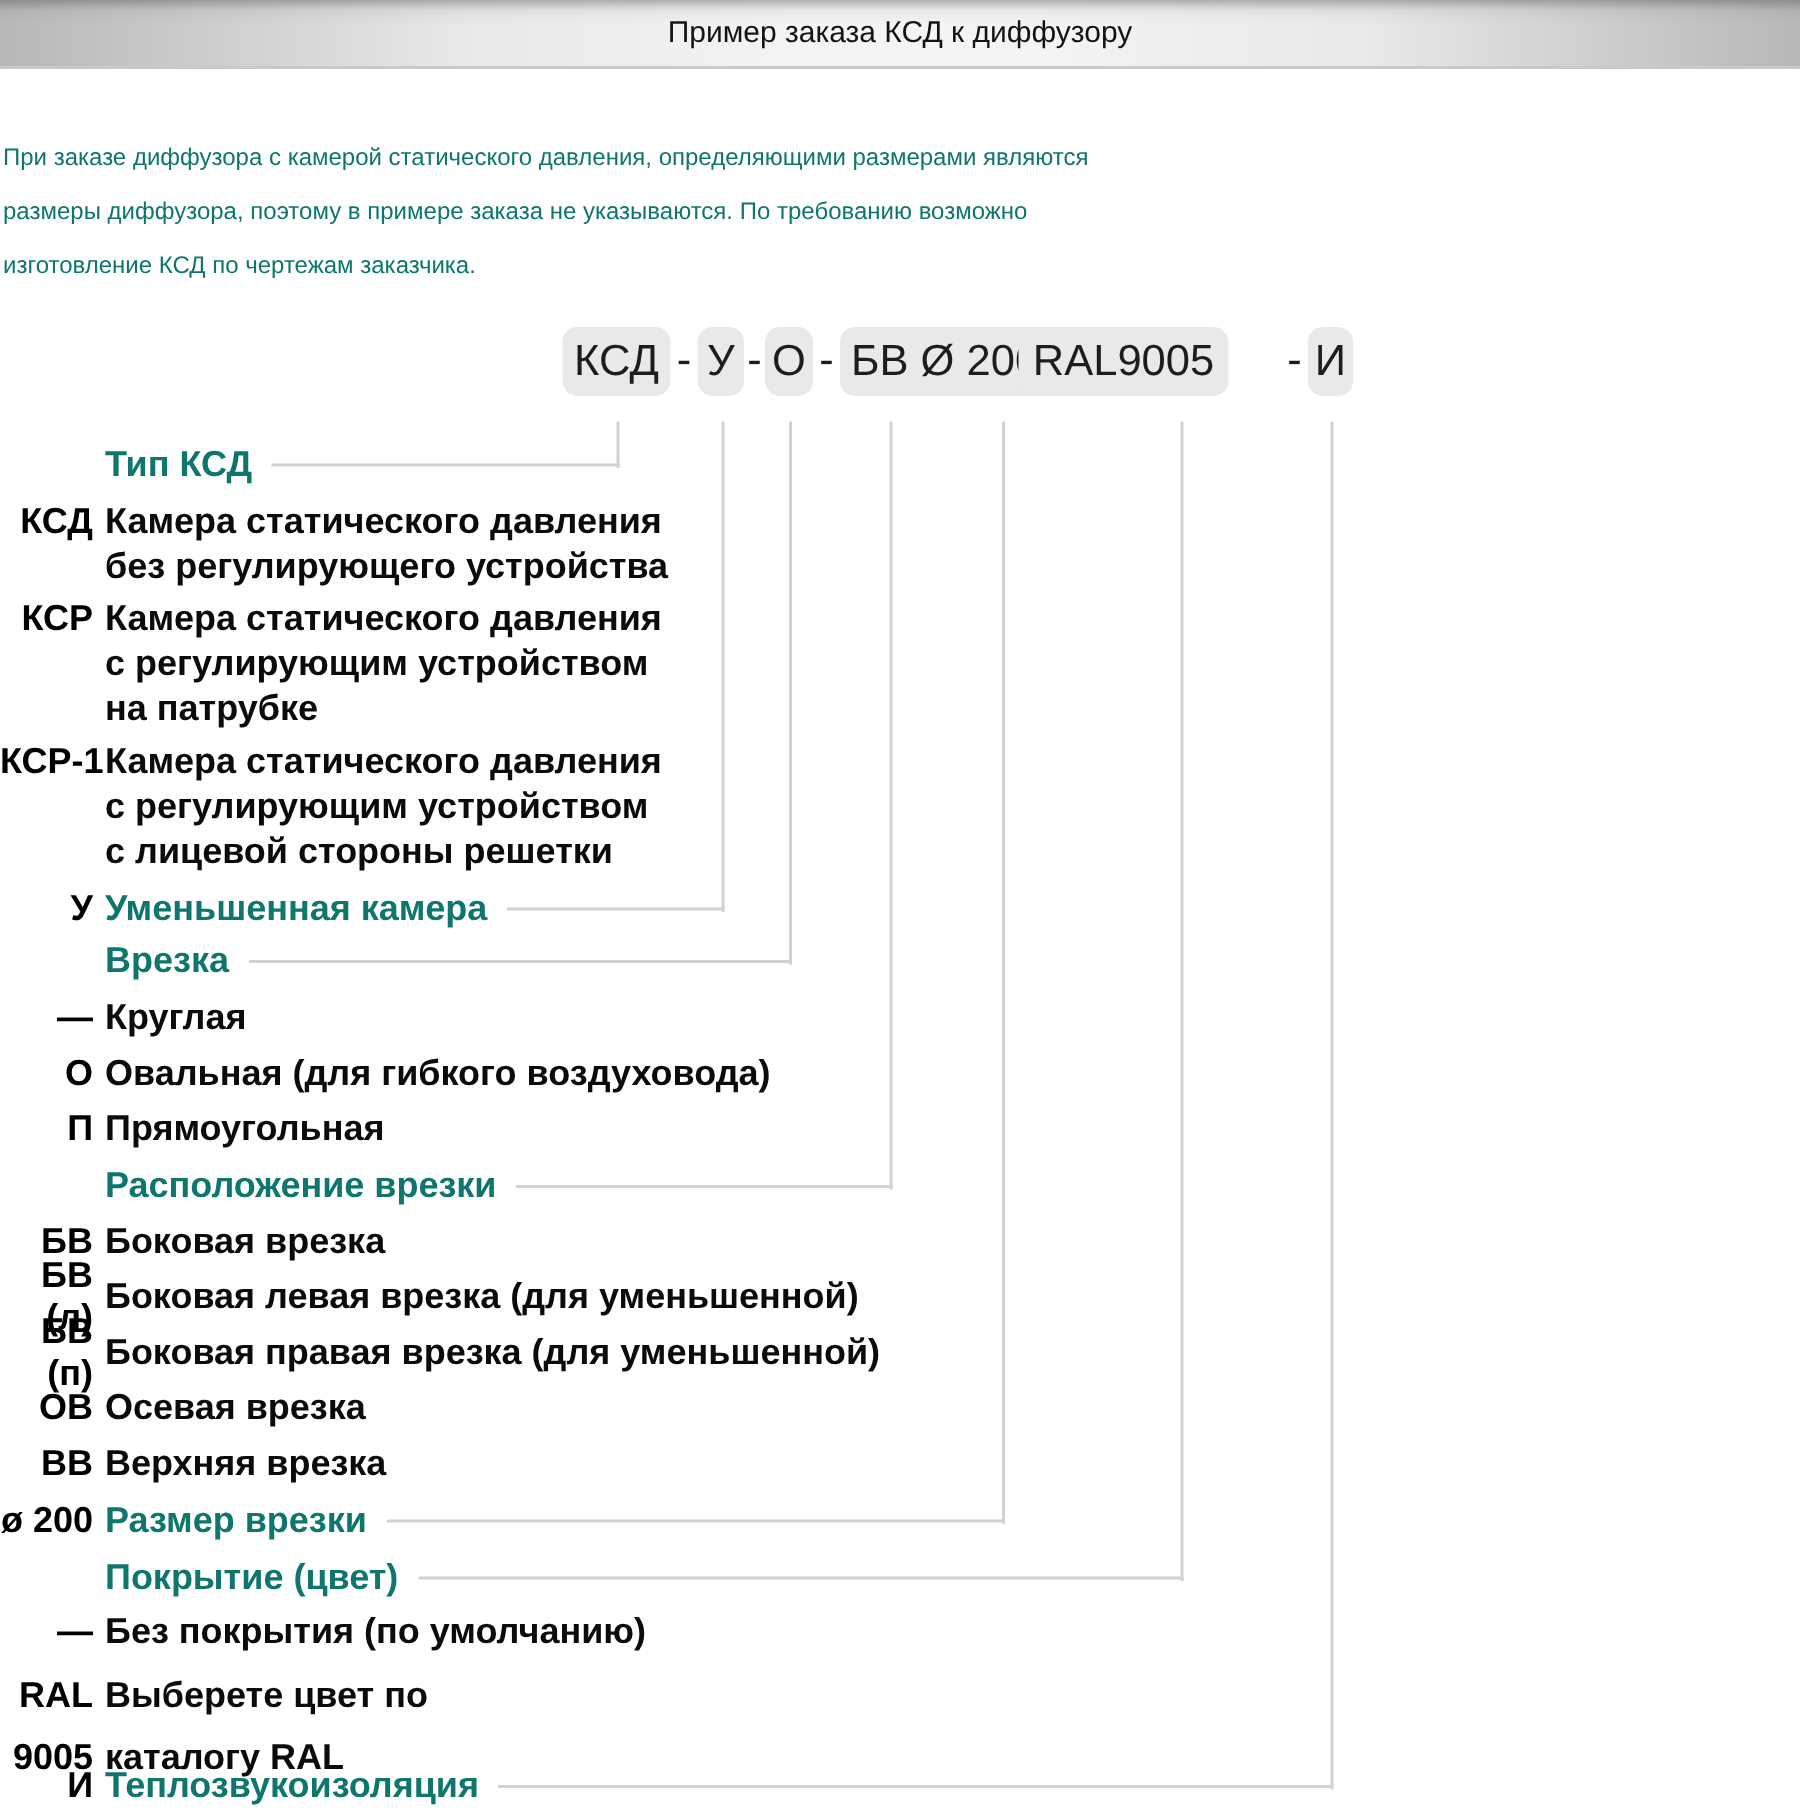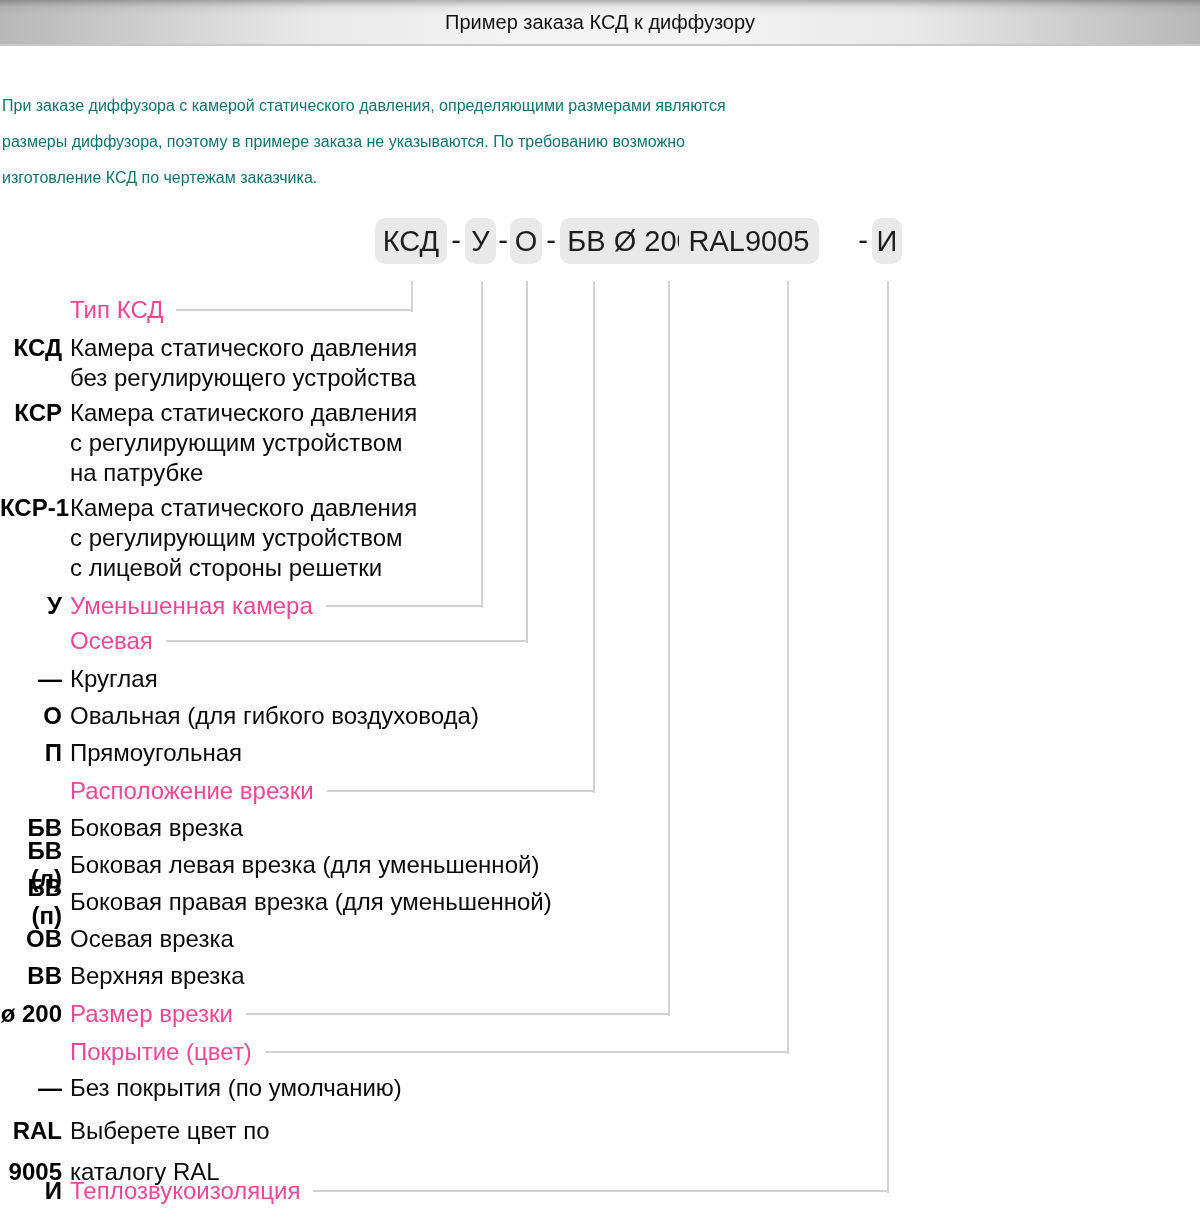--- a/index.html
+++ b/index.html
@@ -38,22 +38,22 @@
   
   .row{
     position:absolute;left:0;height:30px;display:flex;align-items:center;
     font-size:24px;white-space:nowrap;
   }
   .block{
     position:absolute;left:0;display:flex;align-items:flex-start;
     font-size:24px;line-height:30px;
   }
   .key{flex:0 0 62px;width:62px;text-align:right;font-weight:bold;white-space:pre-line;color:#000;}
-  .desc{margin-left:8px;white-space:pre-line;color:#0b0b0b;}
-  .hdr{font-weight:normal;color:#ec4899;}
+  .desc{margin-left:8px;white-space:pre-line;color:#0b0b0b;font-weight:bold;}
+  .hdr{font-weight:bold;color:#0f766e;}
   .lh31{line-height:41px;}
 </style>
 </head>
 <body>
 
 <div class="header">
   <span class="title">Пример заказа КСД к диффузору</span>
 </div>
 
 <div class="intro">При заказе диффузора с камерой статического давления, определяющими размерами являются
@@ -107,21 +107,21 @@
 </div>
 
 <div class="row" style="top:591px;width:483px">
   <div class="key">У</div>
   <div class="desc hdr">Уменьшенная камера</div>
   <div class="lead"></div>
 </div>
 
 <div class="row" style="top:626px;width:528px">
   <div class="key"></div>
-  <div class="desc hdr">Осевая</div>
+  <div class="desc hdr">Врезка</div>
   <div class="lead"></div>
 </div>
 
 <div class="row" style="top:664px">
   <div class="key">—</div>
   <div class="desc">Круглая</div>
 </div>
 
 <div class="row" style="top:701px">
   <div class="key">О</div>

